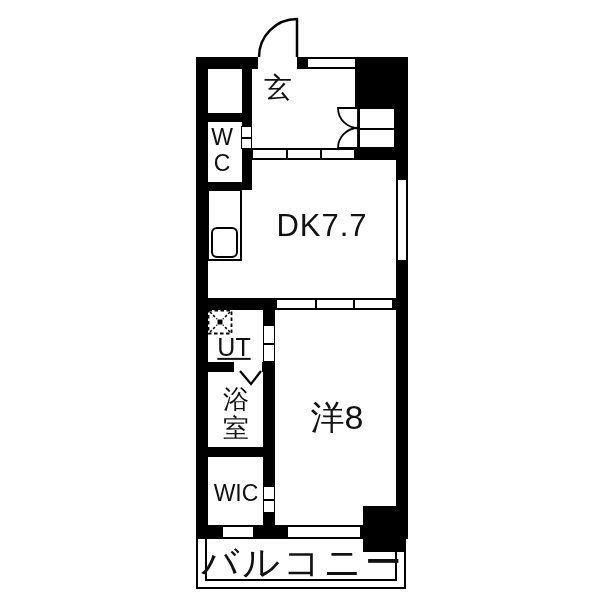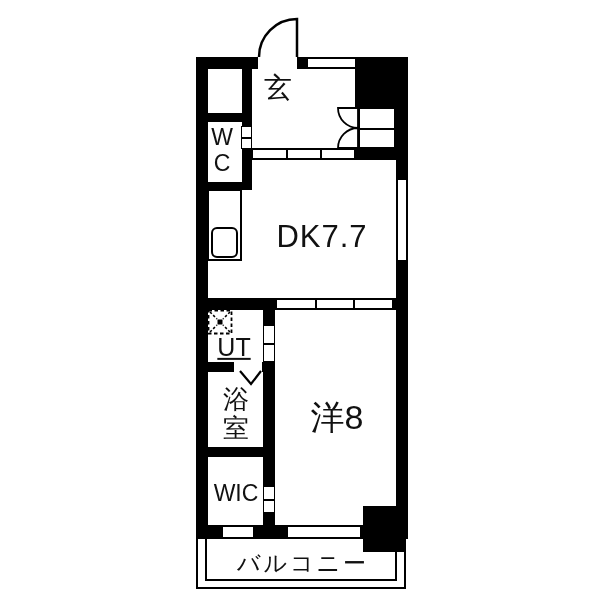--- a/index.html
+++ b/index.html
@@ -76,26 +76,26 @@
 
   <div class="feature" style="left:358px;top:107px;width:38px;height:42px;">
     <span class="divider-h" style="top:19px;"></span>
   </div>
 
   <div class="balcony-outer" style="left:196px;top:537px;width:210px;height:52px;"></div>
   <div class="balcony-inner" style="left:205px;top:537px;width:192px;height:44px;"></div>
 
   <div class="label" style="left:278px;top:88px;font-size:28px;">玄</div>
   <div class="label stacked" style="left:222px;top:151px;font-size:23px;width:25px;">WC</div>
-  <div class="label" style="left:322px;top:226px;font-size:31px;letter-spacing:1px;margin-top:11px;">DK7.7</div>
+  <div class="label" style="left:322px;top:226px;font-size:31px;letter-spacing:1px;">DK7.7</div>
   <div class="label" style="left:234px;top:347px;font-size:25px;text-decoration:underline;">UT</div>
   <div class="label stacked" style="left:236px;top:414px;font-size:26px;width:26px;">浴室</div>
   <div class="label" style="left:337px;top:418px;font-size:34px;">洋8</div>
   <div class="label" style="left:236px;top:493px;font-size:23px;">WIC</div>
-  <div class="label" style="left:303px;top:563px;font-size:23px;letter-spacing:3px;">バルコニー</div>
+  <div class="label" style="left:303px;top:563px;font-size:37px;letter-spacing:3px;">バルコニー</div>
 
   <svg class="overlay" width="600" height="600" viewBox="0 0 600 600">
 
     <path d="M 297 57 L 297 19 A 38 38 0 0 0 259 57" fill="#fff" stroke="#000" stroke-width="2.5"></path>
 
     <path d="M 358 108 L 338 108 A 20 20 0 0 0 358 128 Z" fill="#fff" stroke="#000" stroke-width="1.8"></path>
     <path d="M 358 148 L 338 148 A 20 20 0 0 1 358 128 Z" fill="#fff" stroke="#000" stroke-width="1.8"></path>
 
     <polyline points="240,371 251,384 261,371" fill="none" stroke="#000" stroke-width="2.2"></polyline>
 

